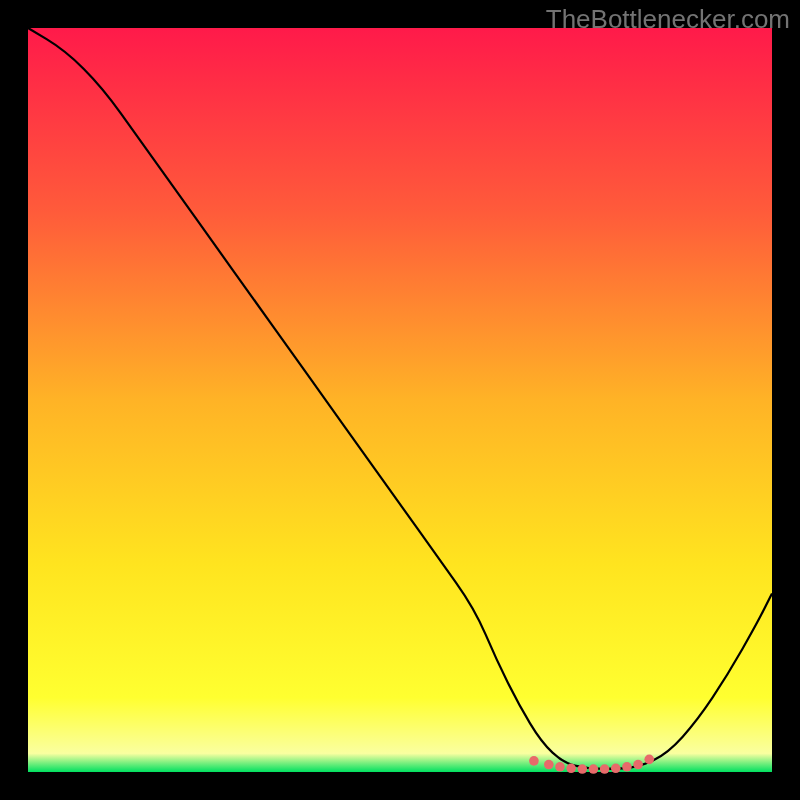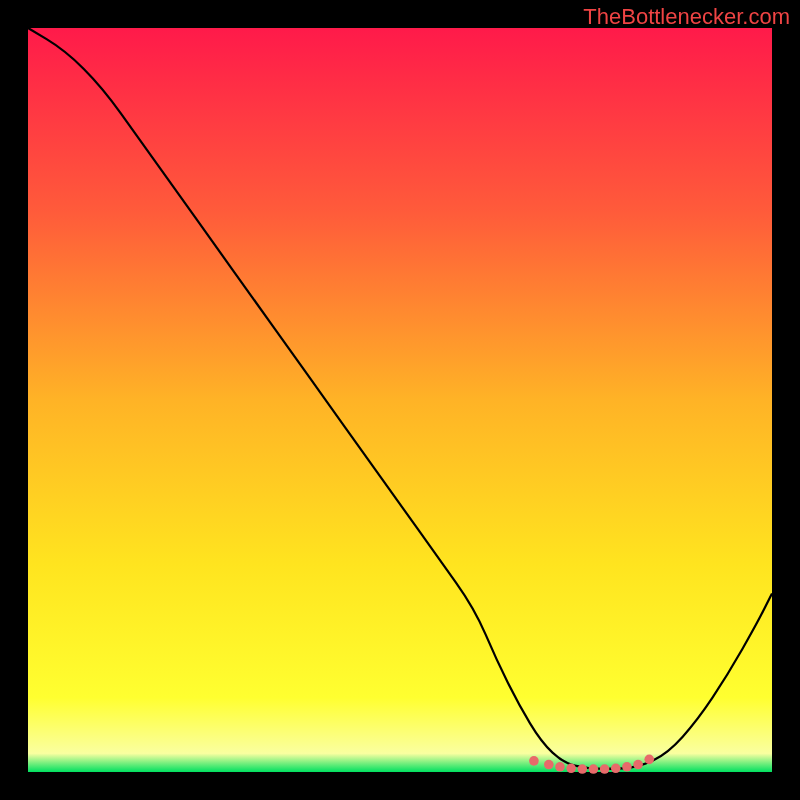--- a/index.html
+++ b/index.html
@@ -12,23 +12,23 @@
   }
   .container {
     position: relative;
     width: 800px;
     height: 800px;
   }
   .watermark {
     position: absolute;
     top: 4px;
     right: 10px;
-    color: #ef4444;
+    color: #737373;
     font-family: Arial, Helvetica, sans-serif;
-    font-size: 22px;
+    font-size: 26px;
     font-weight: 500;
     z-index: 10;
   }
   svg {
     display: block;
   }
 </style>
 </head>
 <body>
 

